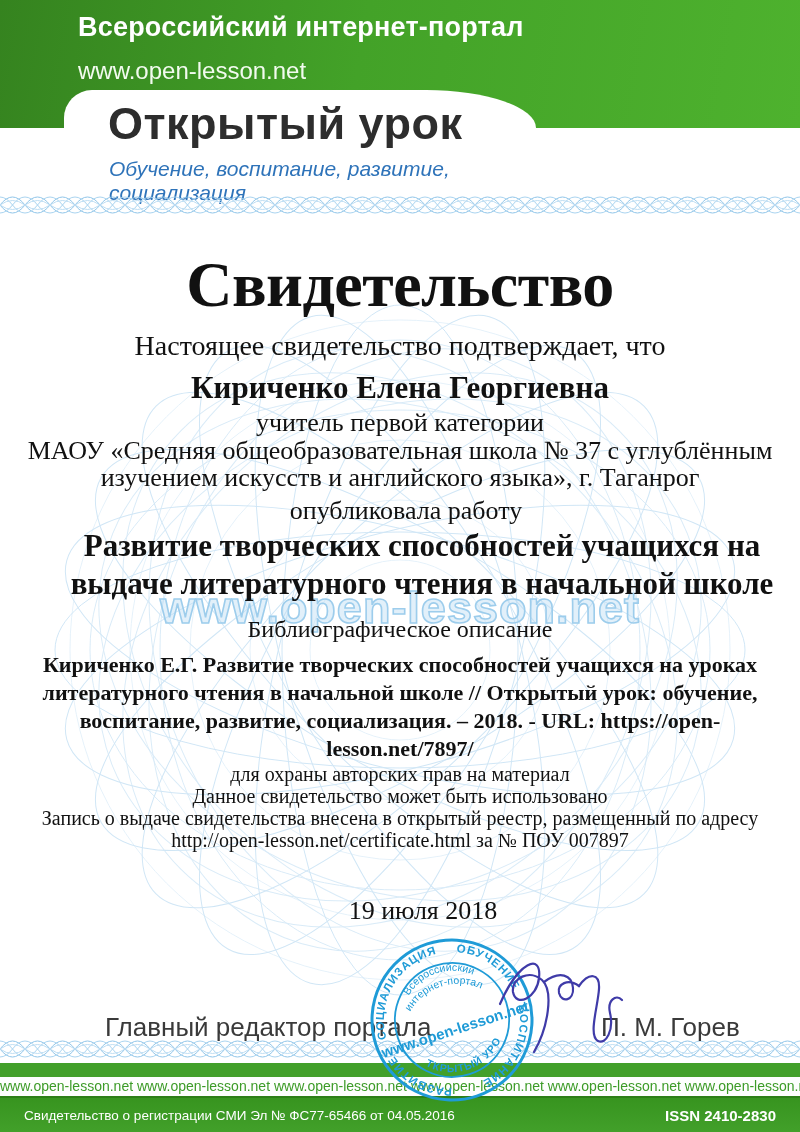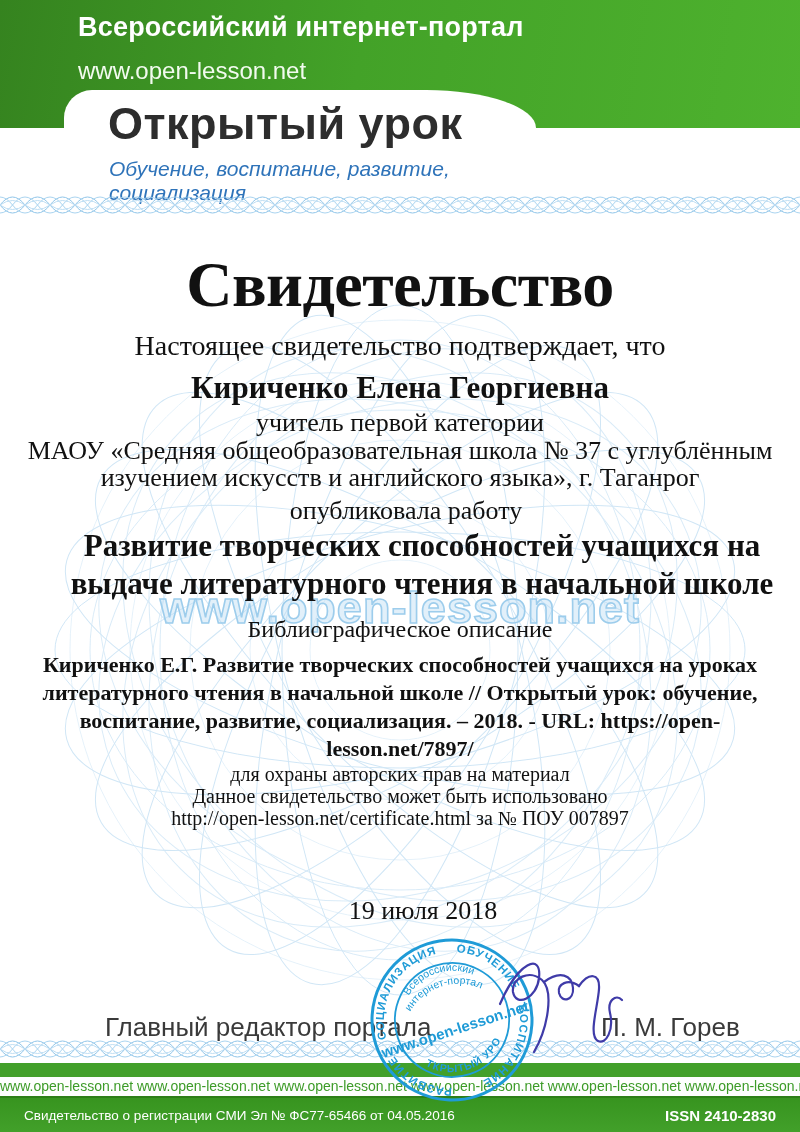--- a/index.html
+++ b/index.html
@@ -168,20 +168,21 @@
   <div class="cline bib-label">Библиографическое описание</div>
   <div class="cline bib-text">
     <div>Кириченко Е.Г. Развитие творческих способностей учащихся на уроках</div>
     <div>литературного чтения в начальной школе // Открытый урок: обучение,</div>
     <div>воспитание, развитие, социализация. – 2018. - URL: https://open-</div>
     <div>lesson.net/7897/</div>
   </div>
   <div class="cline notes">
     <div>для охраны авторских прав на материал</div>
     <div>Данное свидетельство может быть использовано</div>
+    <div>Запись о выдаче свидетельства внесена в открытый реестр, размещенный по адресу</div>
     <div>http://open-lesson.net/certificate.html за № ПОУ 007897</div>
   </div>
   <div class="cline issue-date">19 июля 2018</div>
 
   <div class="role-label">Главный редактор портала</div>
   <div class="editor-name">П. М. Горев</div>
 
   <svg class="band-bottom" width="800" height="26">
     <defs>
       <pattern id="gw2" width="100" height="26" patternUnits="userSpaceOnUse">

